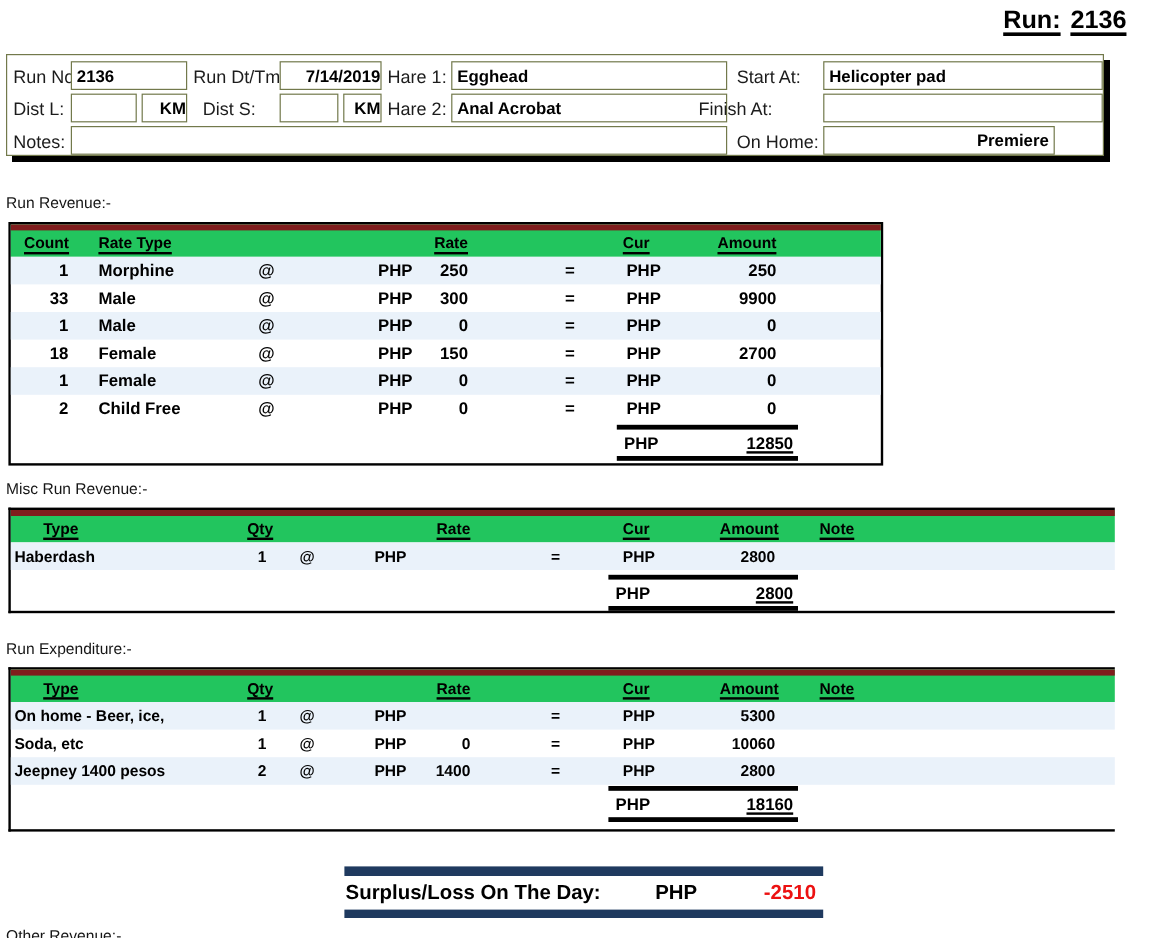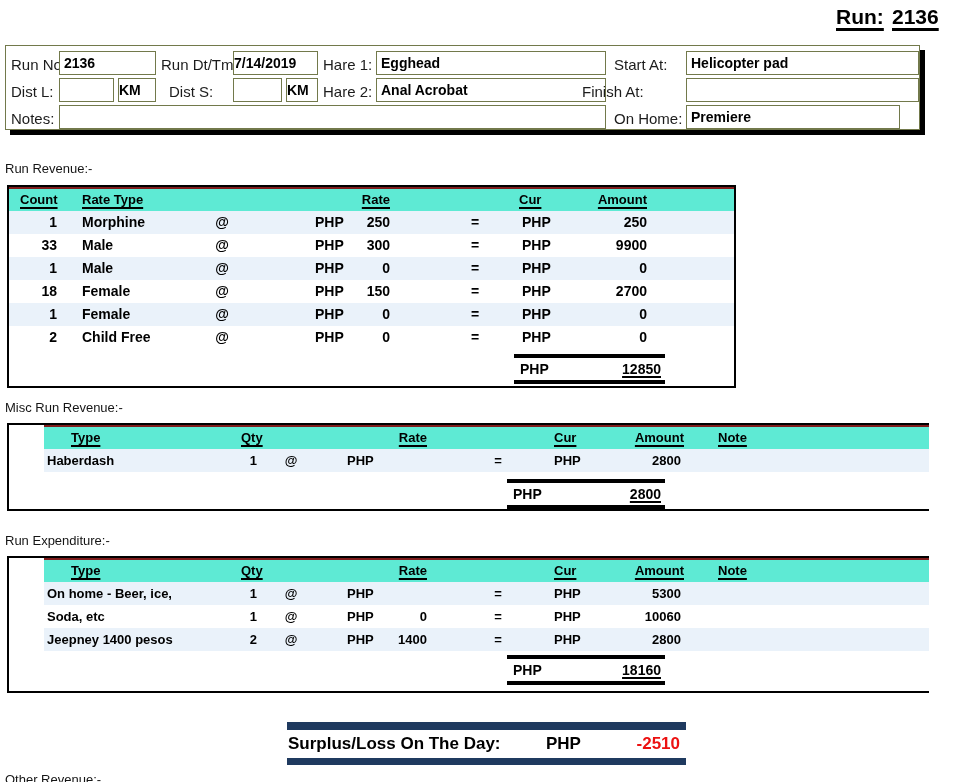--- a/index.html
+++ b/index.html
@@ -13,29 +13,29 @@
          text-decoration:underline;text-decoration-thickness:2.5px;text-underline-offset:4px;}
   .run-number{position:absolute;left:892px;top:5px;font-size:21px;font-weight:bold;
          text-decoration:underline;text-decoration-thickness:2.5px;text-underline-offset:4px;}
 
   
   .hdr-box{position:absolute;left:5px;top:45px;width:915px;height:85px;background:#fff;
            border:1px solid #72794B;box-shadow:5px 5px 0 0 #000;box-sizing:border-box;}
   .fld-label{position:absolute;font-size:15px;color:#1c1c1c;white-space:nowrap;}
   .fld{position:absolute;height:24px;border:1px solid #72794B;box-sizing:border-box;background:#fff;
        font-weight:bold;font-size:14px;line-height:22px;padding:0 4px;white-space:nowrap;overflow:hidden;}
-  .fld.center{text-align:left;padding:0;}
+  .fld.center{text-align:right;padding:0;}
 
   
   .section-label{position:absolute;left:5px;font-size:13px;color:#151515;white-space:nowrap;}
 
   
   .tbl{position:absolute;background:#fff;border:2px solid #000;box-sizing:border-box;}
-  .tbl.no-r{border-right:0;padding-left:35px;}
-  .band{position:relative;height:22px;background:#5eead4;border-top:2px solid #7f1d1d;}
+  .tbl.no-r{border-right:0;}
+  .band{position:relative;height:22px;background:#22c55e;border-top:5px solid #7f1d1d;}
   .band span{position:absolute;top:1px;font-weight:bold;font-size:13px;line-height:20px;
              text-decoration:underline;text-decoration-thickness:1.5px;text-underline-offset:3px;white-space:nowrap;}
   .trow{position:relative;height:23px;}
   .trow span{position:absolute;top:0;line-height:23px;font-weight:bold;white-space:nowrap;}
   .alt{background:#EAF2FA;}
   .rv .trow span{font-size:14px;}
   .mx .trow span{font-size:13px;}
 
   
   .rv .c-count{left:3px;width:45px;text-align:right;}
@@ -111,21 +111,21 @@
     <div class="fld" style="left:227px;top:32px;width:49px;"></div>
     <div class="fld center" style="left:280px;top:32px;width:32px;">KM</div>
     <span class="fld-label" style="left:317px;top:37px;">Hare 2:</span>
     <div class="fld" style="left:370px;top:32px;width:230px;">Anal Acrobat</div>
     <span class="fld-label" style="left:576px;top:37px;">Finish At:</span>
     <div class="fld" style="left:680px;top:32px;width:233px;"></div>
 
     <span class="fld-label" style="left:5px;top:64px;">Notes:</span>
     <div class="fld" style="left:53px;top:59px;width:547px;"></div>
     <span class="fld-label" style="left:608px;top:64px;">On Home:</span>
-    <div class="fld" style="left:680px;top:59px;width:214px;">Premiere</div>
+    <div class="fld" style="left:680px;top:59px;width:193px;text-align:right;">Premiere</div>
   </div>
 
   <div class="section-label" style="top:161px;">Run Revenue:-</div>
   <div class="tbl rv" style="left:7px;top:185px;width:729px;height:203px;">
     <div class="band">
       <span class="h-count">Count</span>
       <span class="h-type">Rate Type</span>
       <span class="h-rate">Rate</span>
       <span class="h-cur">Cur</span>
       <span class="h-amt">Amount</span>

